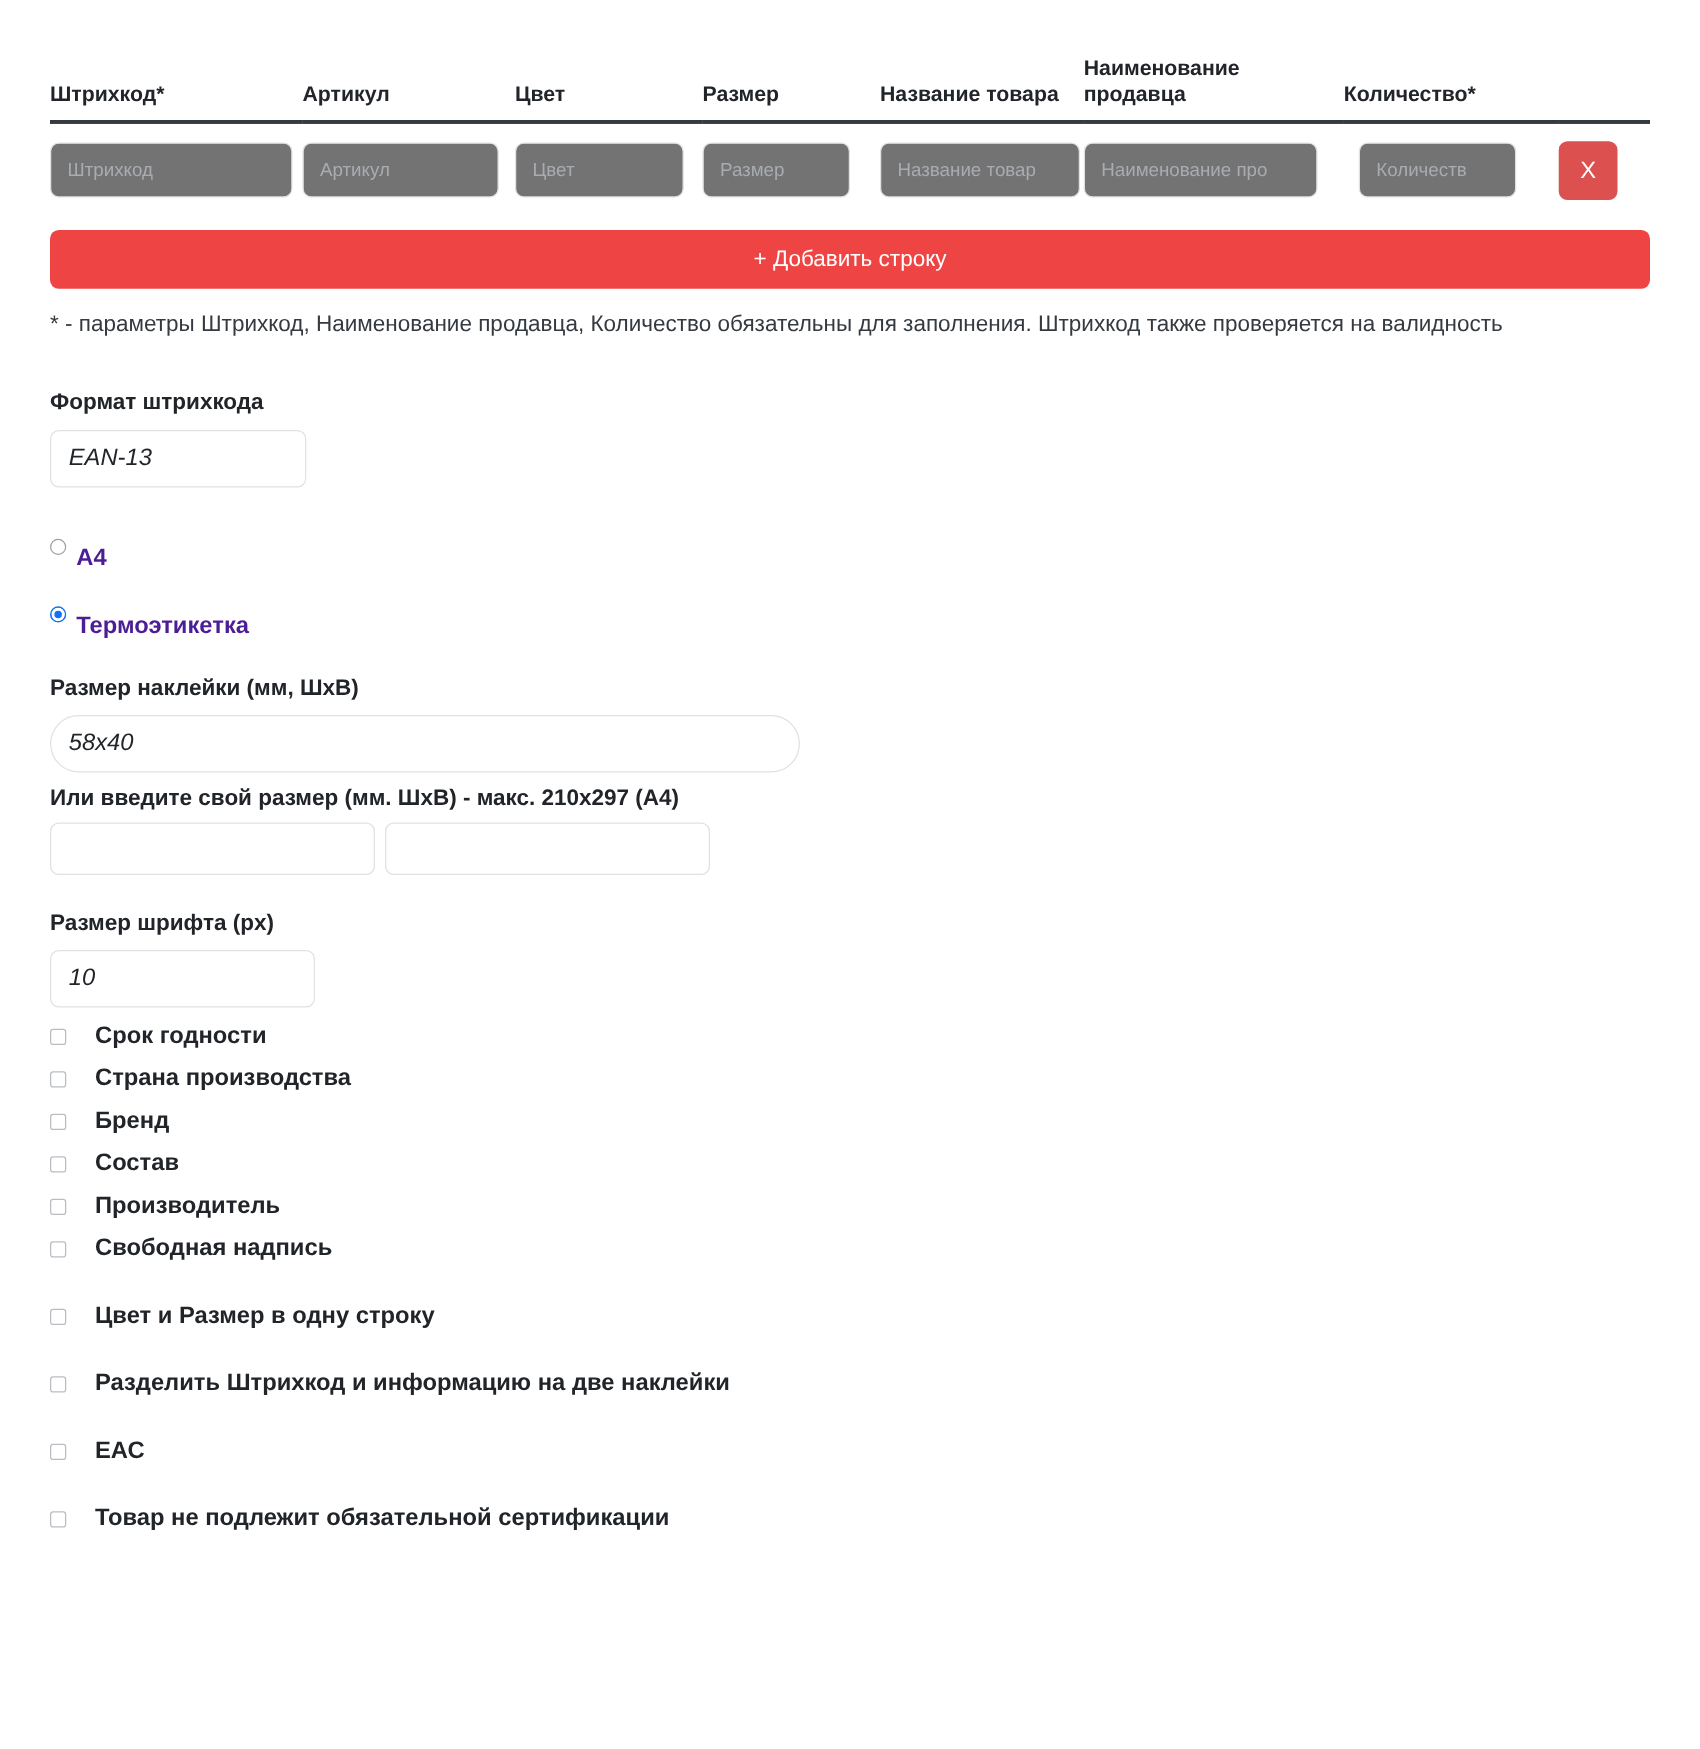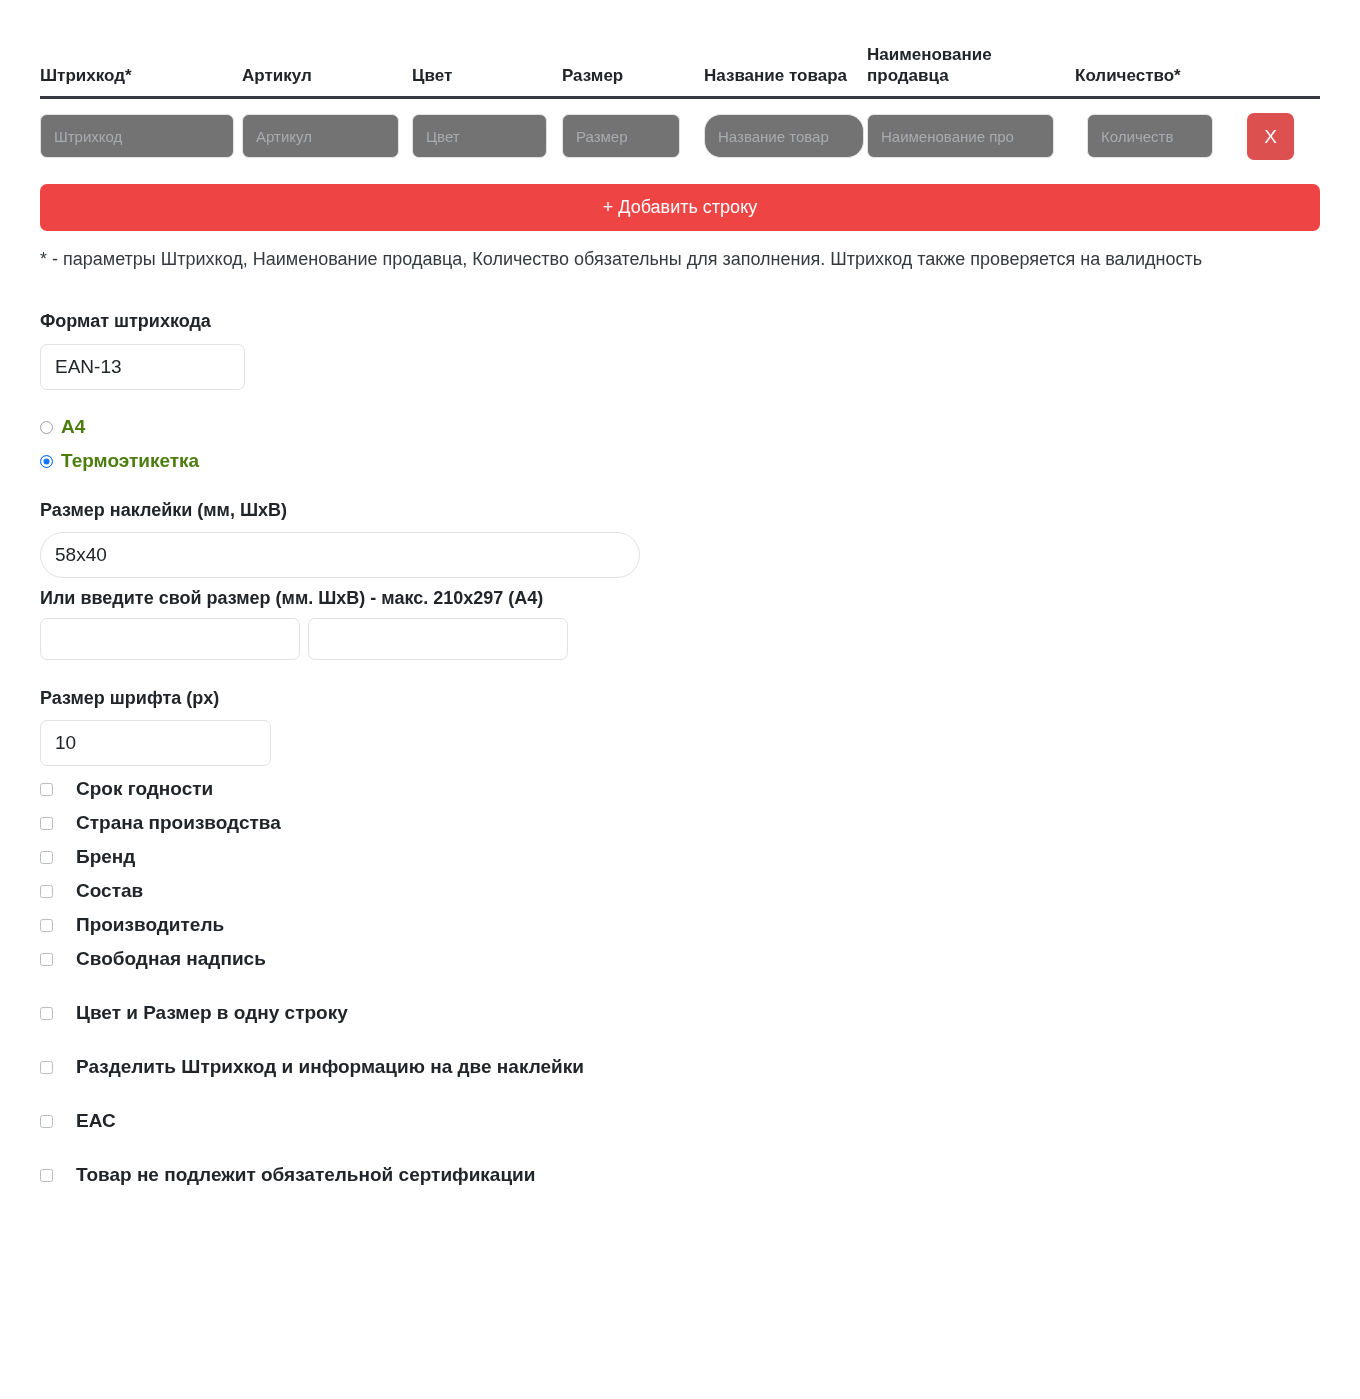--- a/index.html
+++ b/index.html
@@ -63,21 +63,21 @@
     font-size: 15px;
     color: #212529;
     padding: 0 13px;
     outline: none;
   }
   .cell-input::placeholder { color: #a8acb1; }
   .w-barcode { width: 194px; }
   .w-article { width: 157px; }
   .w-color   { width: 135px; }
   .w-size    { width: 118px; }
-  .w-name    { width: 160px; border-radius: 17px; }
+  .w-name    { width: 160px; }
   .w-seller  { width: 187px; }
   .w-qty     { width: 126px; margin-left: 12px; }
 
   .remove-row-btn {
     width: 47px;
     height: 47px;
     border: none;
     border-radius: 7px;
     background: #dc5050;
     color: #ffffff;
@@ -130,20 +130,21 @@
     display: block;
     height: 46px;
     border: 1px solid #dfe1e5;
     border-radius: 7px;
     background: #fff;
     font-family: inherit;
     font-size: 19px;
     color: #212529;
     padding: 0 14px;
     outline: none;
+    font-style: italic;
   }
 
   #format-block { margin-top: 39px; }
   #format-input { width: 205px; margin-top: 12px; }
 
   
   .radio-group { margin-top: 26px; }
   .radio-row {
     display: flex;
     align-items: center;
@@ -162,37 +163,38 @@
     cursor: pointer;
   }
   .radio-mark.checked {
     border-color: #1272f5;
     background: #1272f5;
     box-shadow: inset 0 0 0 2.5px #ffffff;
   }
   .radio-label {
     font-size: 19px;
     font-weight: 700;
-    color: #4d7c0f;
-    cursor: pointer;
+    color: #4c1d95;
+    cursor: pointer;
+    margin-top: 20px;
   }
 
   #sticker-block { margin-top: 28px; }
   #sticker-size-input { width: 600px; margin-top: 11px; border-radius: 23px; }
 
   #custom-size-label { margin-top: 10px; }
   .custom-size-row {
     display: flex;
     gap: 8px;
     margin-top: 9px;
   }
   .custom-size-input { width: 260px; height: 42px; }
 
   #font-block { margin-top: 28px; }
-  #font-size-input { width: 231px; margin-top: 11px; }
+  #font-size-input { width: 212px; margin-top: 11px; }
 
   .hint-text {
     font-size: 18px;
     color: #495057;
     margin: 30px 0 0 0;
     font-weight: 400;
   }
 
   
   .checkbox-list { margin-top: 4px; }

